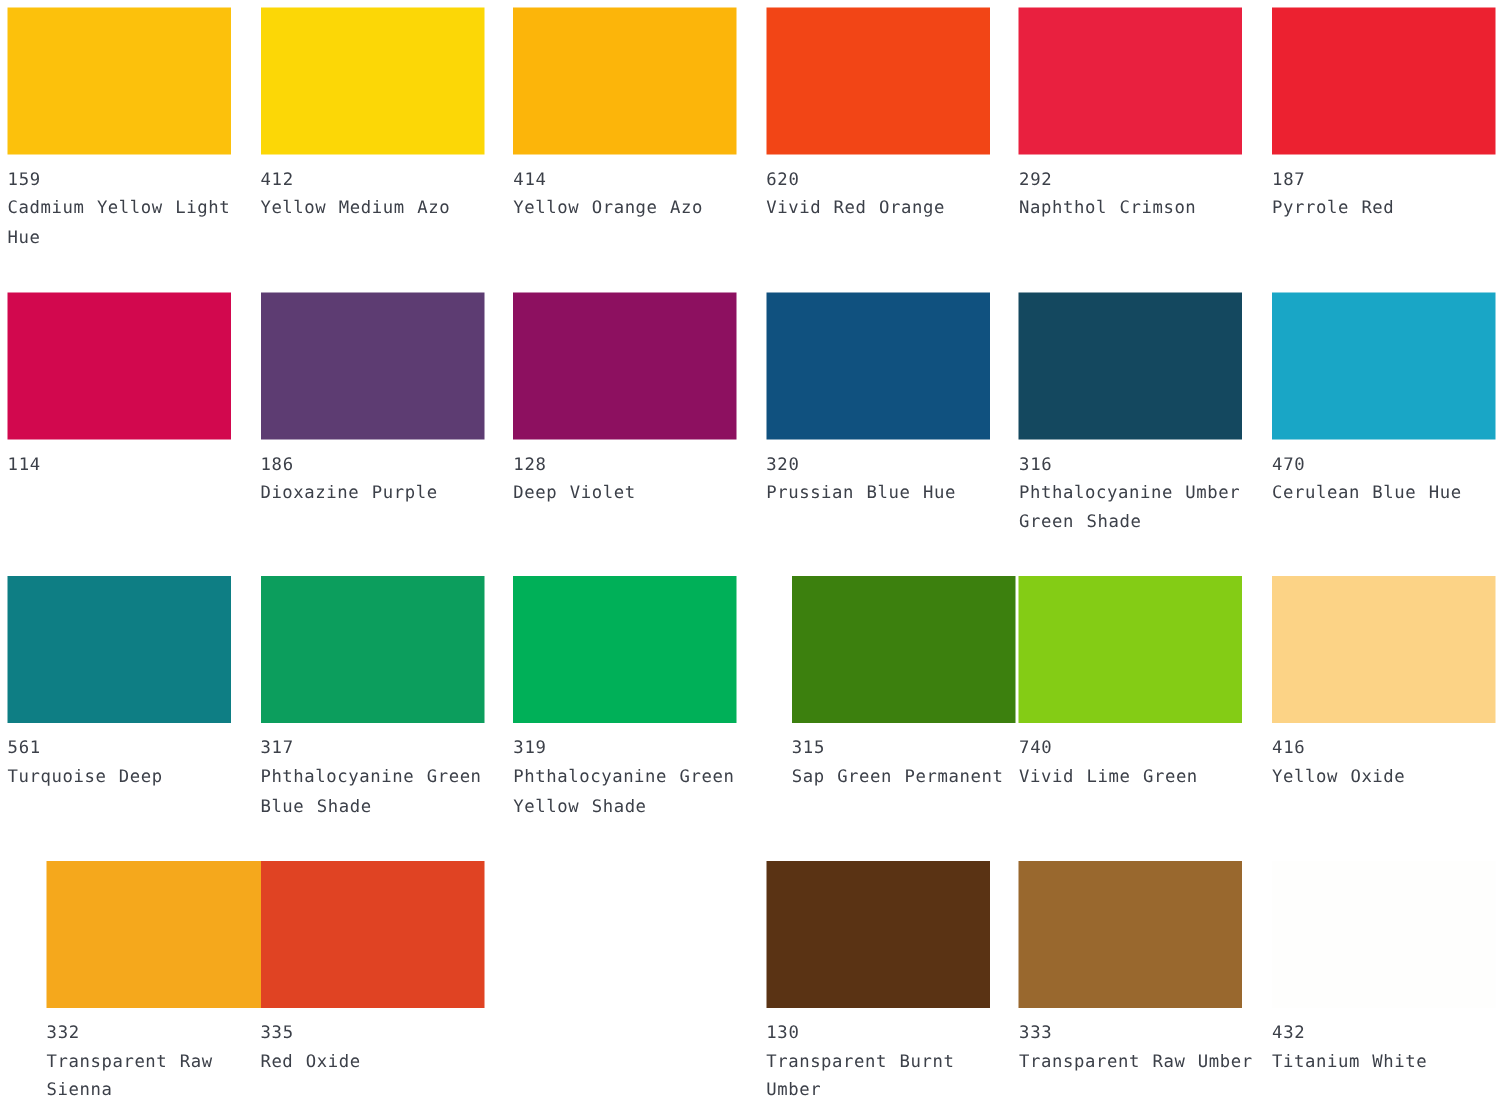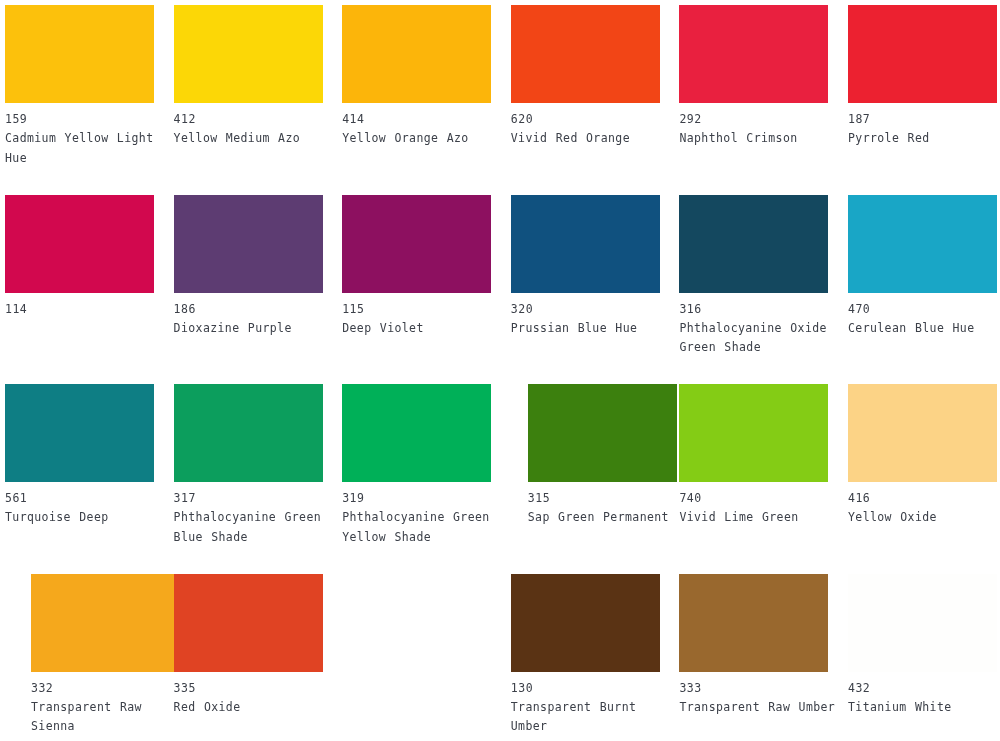--- a/index.html
+++ b/index.html
@@ -82,32 +82,32 @@
       <div class="swatch-chip" style="width: 149px; height: 98px; background: rgb(210, 8, 78);"></div>
       <div class="swatch-code">114</div>
     </div>
     <div class="swatch-cell" style="left: 173.6px; top: 194.6px;">
       <div class="swatch-chip" style="width: 149px; height: 98px; background: rgb(93, 60, 114);"></div>
       <div class="swatch-code">186</div>
       <div class="swatch-name">Dioxazine Purple</div>
     </div>
     <div class="swatch-cell" style="left: 342.2px; top: 194.6px;">
       <div class="swatch-chip" style="width: 149px; height: 98px; background: rgb(141, 16, 96);"></div>
-      <div class="swatch-code">115</div>
+      <div class="swatch-code">128</div>
       <div class="swatch-name">Deep Violet</div>
     </div>
     <div class="swatch-cell" style="left: 510.8px; top: 194.6px;">
       <div class="swatch-chip" style="width: 149px; height: 98px; background: rgb(16, 81, 127);"></div>
       <div class="swatch-code">320</div>
       <div class="swatch-name">Prussian Blue Hue</div>
     </div>
     <div class="swatch-cell" style="left: 679.4px; top: 194.6px;">
       <div class="swatch-chip" style="width: 149px; height: 98px; background: rgb(20, 72, 95);"></div>
       <div class="swatch-code">316</div>
-      <div class="swatch-name">Phthalocyanine Oxide Green Shade</div>
+      <div class="swatch-name">Phthalocyanine Umber Green Shade</div>
     </div>
     <div class="swatch-cell" style="left: 848px; top: 194.6px;">
       <div class="swatch-chip" style="width: 149px; height: 98px; background: rgb(25, 166, 198);"></div>
       <div class="swatch-code">470</div>
       <div class="swatch-name">Cerulean Blue Hue</div>
     </div>
     <div class="swatch-cell" style="left: 5px; top: 384.2px;">
       <div class="swatch-chip" style="width: 149px; height: 98px; background: rgb(14, 126, 132);"></div>
       <div class="swatch-code">561</div>
       <div class="swatch-name">Turquoise Deep</div>

